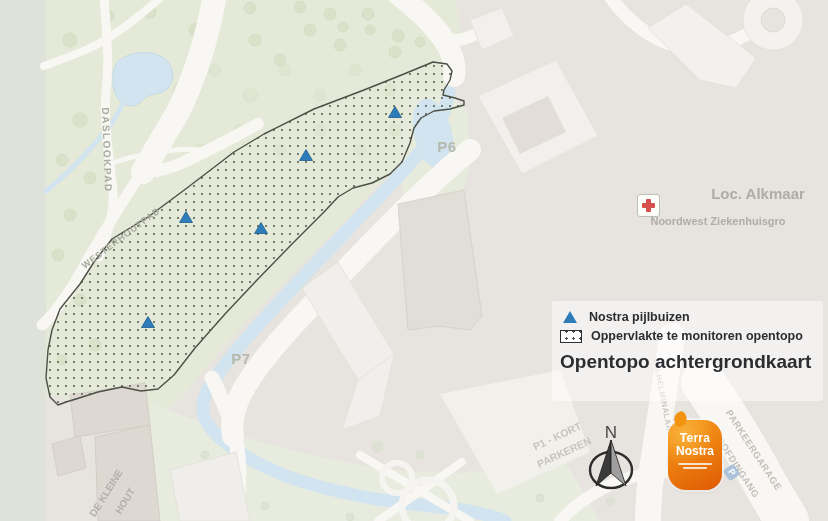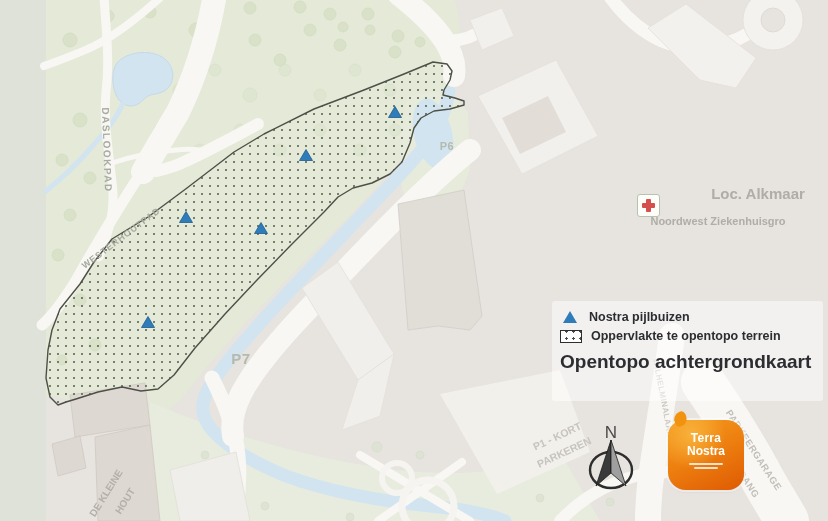--- a/index.html
+++ b/index.html
@@ -24,21 +24,21 @@
   .sw-tri{width:0;height:0;border-left:7px solid transparent;border-right:7px solid transparent;
           border-bottom:12px solid #2e7cb9;margin:0 3px;}
   .sw-dots{width:20px;height:11px;background:#fff;border:1.6px solid #2e2e2e;
            background-image:radial-gradient(circle,#4a4a4a 1px,transparent 1.3px);
            background-size:7px 7px;background-position:2px 4px;}
   .legend-src-title{font-size:19px;font-weight:700;margin:8px 0 20px;}
   .legend-src-sub{font-size:10px;font-weight:400;color:#3a3b3e;}
   
   .north{position:absolute;left:584px;top:423px;}
   
-  .logo{position:absolute;left:668px;top:420px;width:76px;height:70px;color:#fff;font-weight:700;
+  .logo{position:absolute;left:668px;top:420px;width:54px;height:70px;color:#fff;font-weight:700;
         text-align:center;border-radius:16px 18px 16px 18px;
         background:radial-gradient(circle at 30% 20%,#f8b13a 0%,rgba(248,177,58,0) 45%),
                    linear-gradient(155deg,#f49a1d 5%,#ed7e0f 50%,#e05e04 95%);
         box-shadow:0 0 0 2px rgba(255,255,255,0.55),0 1px 3px rgba(0,0,0,0.18);}
   .logo-tail{position:absolute;top:-8px;left:6px;width:13px;height:14px;background:#f2930f;
              border-radius:70% 30% 60% 40%/60% 40% 70% 30%;transform:rotate(-25deg);}
   .logo-line1{margin-top:12px;font-size:12px;letter-spacing:.3px;line-height:13px;}
   .logo-line2{font-size:12px;line-height:13px;}
   .logo-tag i{display:block;height:2px;background:rgba(255,255,255,.78);margin:2px auto 0;border-radius:1px;}
   .logo-tag i:first-child{width:34px;margin-top:5px;}
@@ -175,21 +175,21 @@
       <path d="M395,106.5 L401.5,117.5 L388.5,117.5 Z"></path>
       <path d="M306,149.5 L312.5,160.5 L299.5,160.5 Z"></path>
       <path d="M186,211.5 L192.5,222.5 L179.5,222.5 Z"></path>
       <path d="M261,222.5 L267.5,233.5 L254.5,233.5 Z"></path>
       <path d="M148,316.5 L154.5,327.5 L141.5,327.5 Z"></path>
     </g>
   </svg>
 
   <div class="mlab" style="left:107px;top:150px;font-size:10px;letter-spacing:1.5px;color:#a8ab9f;transform:translate(-50%,-50%) rotate(88deg);">DASLOOKPAD</div>
   <div class="mlab" style="left:121px;top:238px;font-size:9px;letter-spacing:1px;color:#a5a89b;transform:translate(-50%,-50%) rotate(-37deg);">WESTERHOUTPAD</div>
-  <div class="mlab" style="left:447px;top:146px;font-size:11px;letter-spacing:.5px;color:#b6b9ad;transform:translate(-50%,-50%);">P6</div>
+  <div class="mlab" style="left:447px;top:146px;font-size:15px;letter-spacing:.5px;color:#b6b9ad;transform:translate(-50%,-50%);">P6</div>
   <div class="mlab" style="left:241px;top:358px;font-size:15px;letter-spacing:.5px;color:#b6b9ad;transform:translate(-50%,-50%);">P7</div>
   <div class="mlab" style="left:718px;top:181px;font-size:11px;color:#b0ada8;transform:translate(-50%,-50%);margin-top:40px;">Noordwest Ziekenhuisgro</div>
   <div class="mlab" style="left:758px;top:193px;font-size:15px;color:#b0ada8;transform:translate(-50%,-50%);">Loc. Alkmaar</div>
   <div class="mlab" style="left:557px;top:436px;font-size:10.5px;color:#c7c4be;transform:translate(-50%,-50%) rotate(-25deg);">P1 - KORT</div>
   <div class="mlab" style="left:564px;top:452px;font-size:10.5px;color:#c7c4be;transform:translate(-50%,-50%) rotate(-25deg);">PARKEREN</div>
   <div class="mlab" style="left:106px;top:493px;font-size:10px;color:#b3b0aa;transform:translate(-50%,-50%) rotate(-58deg);">DE KLEINE</div>
   <div class="mlab" style="left:125px;top:501px;font-size:10px;color:#b3b0aa;transform:translate(-50%,-50%) rotate(-58deg);">HOUT</div>
   <div class="mlab" style="left:663px;top:398px;font-size:8px;letter-spacing:.5px;color:#ccc9c3;transform:translate(-50%,-50%) rotate(79deg);">WILHELMINALAAN</div>
   <div class="mlab" style="left:754px;top:450px;font-size:9.5px;letter-spacing:.5px;color:#c2bfb9;transform:translate(-50%,-50%) rotate(57deg);">PARKEERGARAGE</div>
   <div class="mlab" style="left:736px;top:464px;font-size:9.5px;letter-spacing:.5px;color:#c2bfb9;transform:translate(-50%,-50%) rotate(57deg);">HOOFDINGANG</div>
@@ -197,21 +197,21 @@
   <div class="cross-box"></div>
   <div class="p-icon">P</div>
 
   <div class="legend">
     <div class="legend-row">
       <span class="sw-tri"></span>
       <span>Nostra pijlbuizen</span>
     </div>
     <div class="legend-row">
       <span class="sw-dots"></span>
-      <span>Oppervlakte te opentopo terrein</span>
+      <span>Oppervlakte te monitoren opentopo</span>
     </div>
     <div class="legend-src-title">Opentopo achtergrondkaart</div>
   </div>
 
   <svg class="north" width="54" height="70" viewBox="0 0 54 70">
     <text x="27" y="15" text-anchor="middle" font-size="17" fill="#4a4a4a" font-family="Liberation Sans, sans-serif">N</text>
     <ellipse cx="27" cy="47" rx="21" ry="18" fill="none" stroke="#2d2d2d" stroke-width="2.4"></ellipse>
     <path d="M27,17 L12,63 L27,50 Z" fill="#3a3a3a" stroke="#1c1c1c" stroke-width="0.8"></path>
     <path d="M27,17 L42,63 L27,50 Z" fill="#9f9f9f" stroke="#1c1c1c" stroke-width="0.8"></path>
   </svg>

